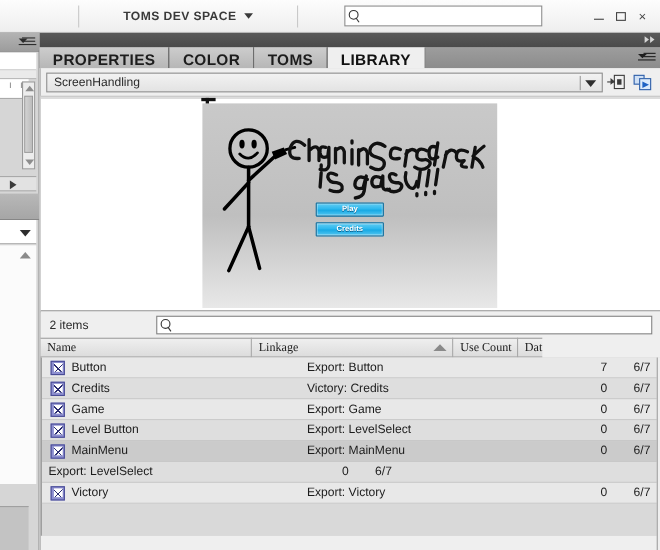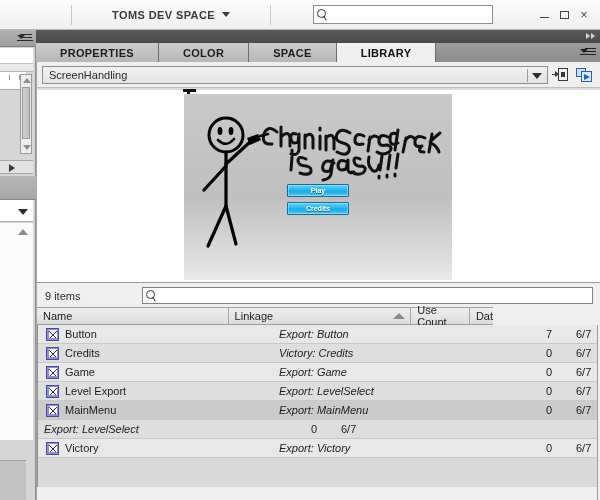--- a/index.html
+++ b/index.html
@@ -155,22 +155,22 @@
     display: block; width: 0; height: 0;
     border-top: 3.5px solid transparent; border-bottom: 3.5px solid transparent;
     border-left: 4px solid #d6d6d6;
   }
   .tabstrip {
     position: absolute; left: 0; top: 13px; width: 564px; height: 19px;
     background: linear-gradient(#6e6e6e, #5d5d5d);
     display: flex; align-items: stretch;
   }
   .tab {
-    padding: 0 24px; display: flex; align-items: center;
-    font-size: 11px; font-weight: bold; letter-spacing: .3px;
+    padding: 0 12px; display: flex; align-items: flex-end;
+    font-size: 14px; font-weight: bold; letter-spacing: .3px;
     color: #1d1d1d;
     background: linear-gradient(#cdcdcd, #b6b6b6);
     border-right: 1px solid #6d6d6d;
     white-space: nowrap;
   }
   .tab.active {
     background: #efefef; color: #111;
   }
   .tab-filler { flex: 1; background: linear-gradient(#9d9d9d, #8c8c8c); position: relative; }
   .panel-menu { position: absolute; right: 4px; top: 5px; width: 16px; height: 9px; }
@@ -265,21 +265,21 @@
     border: 0; outline: 0; background: transparent; width: 100%; height: 14px;
     font-family: "Liberation Sans", sans-serif; font-size: 11px; color: #222;
   }
 
   
   .list-head {
     position: absolute; left: 0; top: 245px; width: 456px; height: 18px;
     background: linear-gradient(#efefef, #dcdcdc);
     border-top: 1px solid #9e9e9e; border-bottom: 1px solid #9e9e9e;
     display: flex; align-items: center;
-    font-size: 11px; color: #1c1c1c;
+    font-size: 11px; color: #1c1c1c; font-family: Liberation Serif, serif;
   }
   .lh { position: relative; height: 18px; display: flex; align-items: center; }
   .lh + .lh { border-left: 1px solid #a9a9a9; }
   .lh span { padding-left: 6px; }
   .lh.name { width: 235px; }
   .lh.linkage { width: 225px; }
   .lh.use { width: 72px; position: relative; }
   .lh.use .sorttri {
     position: absolute; left: -18px; top: 6px; width: 0; height: 0;
     border-left: 6px solid transparent; border-right: 6px solid transparent;
@@ -297,21 +297,21 @@
   .row {
     height: 19px; display: flex; align-items: center;
     font-size: 11px; color: #1c1c1c;
     border-bottom: 1px solid #c8c8c8;
     background: #e8e8e8;
   }
   .row.alt { background: #dedede; }
   .row.selected { background: #cbcbcb; }
   .cell { height: 19px; display: flex; align-items: center; overflow: hidden; white-space: nowrap; }
   .cell.name { width: 235px; padding-left: 8px; gap: 6px; }
-  .cell.linkage { width: 225px; padding-left: 6px; font-style: italic; }
+  .cell.linkage { width: 225px; padding-left: 6px; }
   .cell.use { width: 72px; justify-content: flex-end; padding-right: 18px; }
   .cell.date { flex: 1; padding-left: 6px; }
   .sym-icon {
     width: 13px; height: 13px; flex: 0 0 13px;
     background: #8d8fd0;
     border: 1px solid #4a4c96;
     position: relative;
   }
   .sym-icon::after {
     content: ""; position: absolute; left: 1.5px; top: 1.5px; right: 1.5px; bottom: 1.5px;
@@ -399,21 +399,21 @@
     </div>
 
     <div class="tabstrip">
       <div class="tab">
           <span>PROPERTIES</span>
         </div>
       <div class="tab">
           <span>COLOR</span>
         </div>
       <div class="tab">
-          <span>SPACE</span>
+          <span>TOMS</span>
         </div>
       <div class="tab active">
           <span>LIBRARY</span>
         </div>
       <div class="tab-filler">
         <div class="panel-menu">
           <div class="tri"></div>
           <i></i>
             <i></i>
             <i></i>
@@ -505,21 +505,21 @@
           <div class="btn-play">
             <span>Play</span>
           </div>
           <div class="btn-credits">
             <span>Credits</span>
           </div>
         </div>
       </div>
 
       <div class="countrow">
-        <div class="item-count">9 items</div>
+        <div class="item-count">2 items</div>
         <div class="lib-search">
           <div class="mag"></div>
           <input type="text" value="" placeholder="" style="">
         </div>
       </div>
 
       <div class="list-head">
         <div class="lh name">
             <span>Name</span>
           </div>
@@ -559,21 +559,21 @@
             <span class="sym-icon"></span>
             <span>Game</span>
           </div>
           <div class="cell linkage">Export: Game</div>
           <div class="cell use">0</div>
           <div class="cell date">6/7</div>
         </div>
         <div class="row alt">
           <div class="cell name">
             <span class="sym-icon"></span>
-            <span>Level Export</span>
+            <span>Level Button</span>
           </div>
           <div class="cell linkage">Export: LevelSelect</div>
           <div class="cell use">0</div>
           <div class="cell date">6/7</div>
         </div>
         <div class="row selected">
           <div class="cell name">
             <span class="sym-icon"></span>
             <span>MainMenu</span>
           </div>

